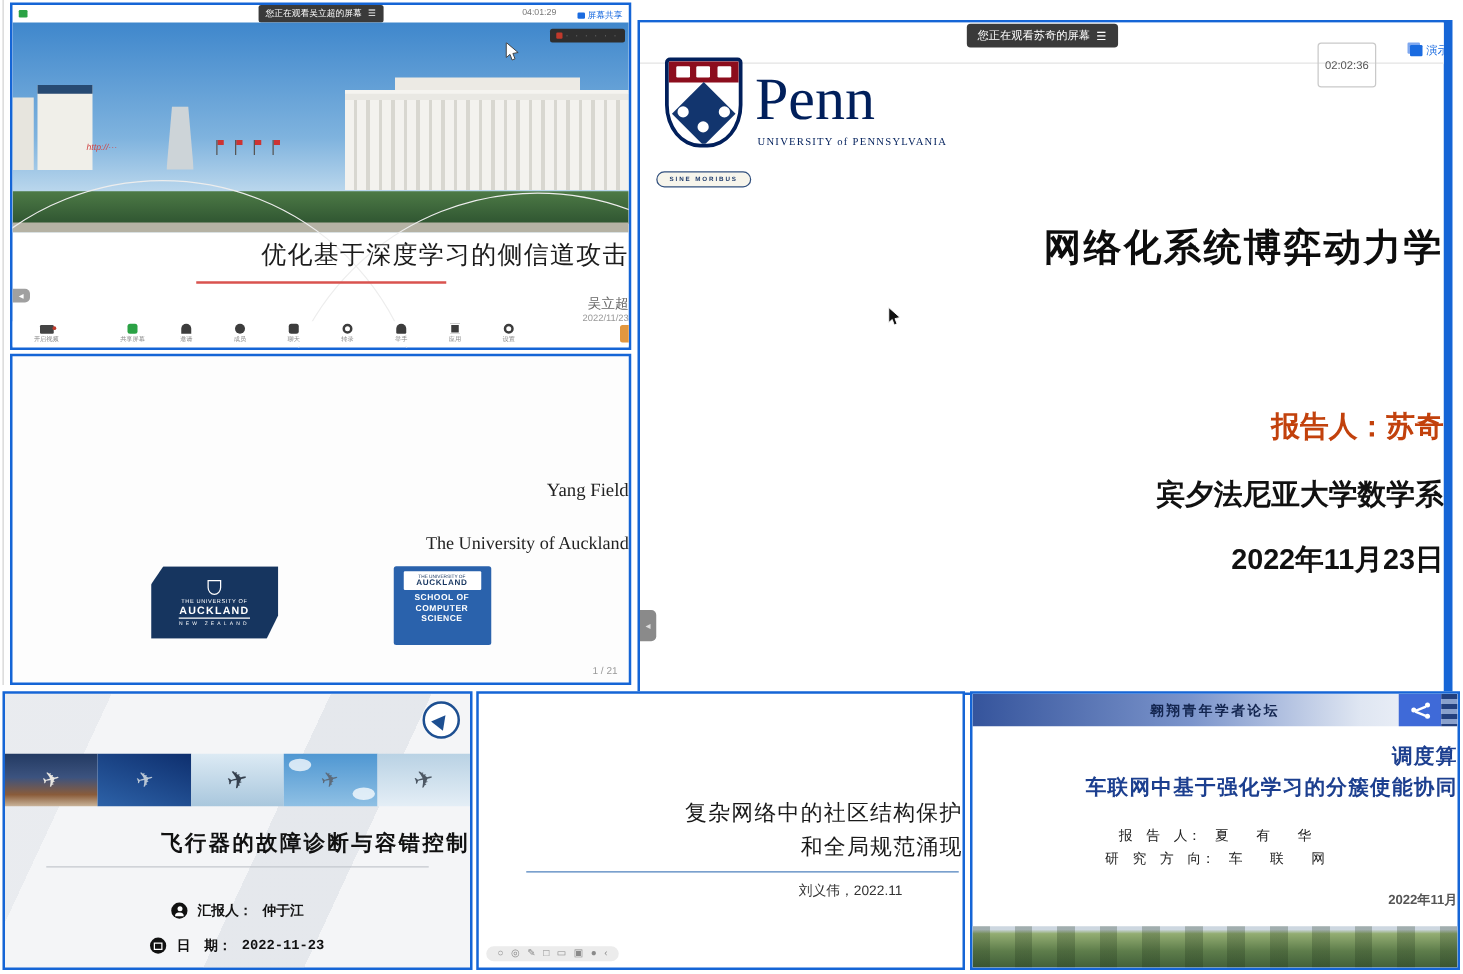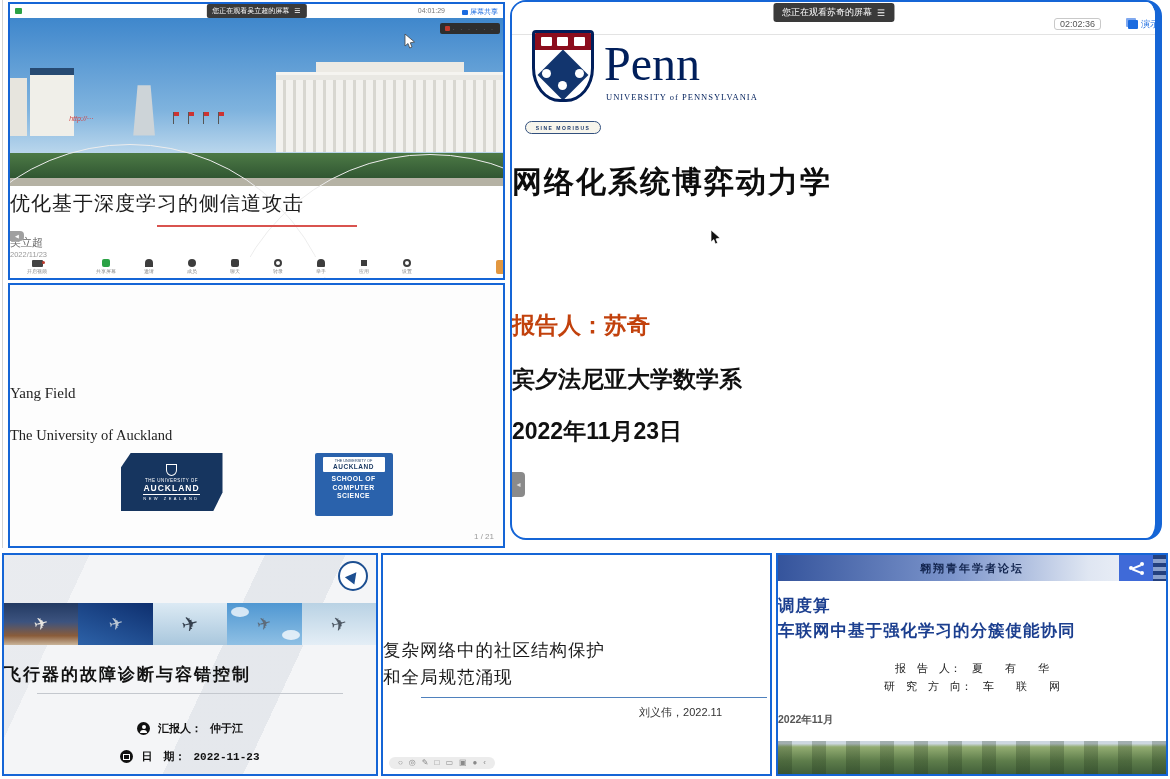--- a/index.html
+++ b/index.html
@@ -1,21 +1,21 @@
 <!DOCTYPE html>
 <html><head>
 <meta charset="utf-8">
 <style>
   html,body{margin:0;padding:0;background:#fff;}
   body{width:1170px;height:779px;position:relative;overflow:hidden;
        font-family:"Liberation Sans", sans-serif;-webkit-font-smoothing:antialiased;}
   *{box-sizing:border-box;}
   .abs{position:absolute;}
   .tile{position:absolute;background:#fff;border:2px solid #1565d6;overflow:hidden;}
-  .ctr{text-align:left;width:100%;}
+  .ctr{text-align:right;width:100%;}
 
   
   #t1{left:8px;top:2px;width:497px;height:278px;}
   .pill{background:#3a3a3a;color:#fff;border-radius:2px;white-space:nowrap;
         display:inline-flex;align-items:center;gap:5px;}
   #t1-pill{left:50%;transform:translateX(-50%);top:0;font-size:7px;padding:2px 6px;}
   #t1-sig{left:5px;top:4px;width:7px;height:6px;background:#2ba245;border-radius:1px;}
   #t1-timer{right:58px;top:3px;font-size:7px;color:#777;}
   #t1-share{right:5px;top:3px;font-size:7px;color:#1a6be0;display:flex;gap:2px;align-items:center;}
   #t1-share i{width:6px;height:5px;background:#1a6be0;display:inline-block;border-radius:1px;}
@@ -85,24 +85,24 @@
   #akr{width:78px;height:63px;background:#2a62ac;border-radius:2px;text-align:center;
        font-family:"Liberation Sans",sans-serif;color:#fff;padding-top:4px;}
   #akr .hbox{width:62px;margin:0 auto 3px;background:#fff;color:#16355f;border-radius:1px;
              padding:2px 0;line-height:1.1;}
   #akr .hbox .h1{font-size:3.8px;}
   #akr .hbox .h2{font-size:6.5px;font-weight:bold;letter-spacing:.5px;}
   #akr .l{font-size:6.8px;font-weight:bold;line-height:1.25;letter-spacing:.4px;}
   #t2-page{right:9px;bottom:5px;font-size:8px;color:#999;font-family:"Liberation Sans",sans-serif;}
 
   
-  #t3{left:510px;top:0;width:652px;height:540px;border-right-width:7px;border-radius:16px;}
+  #t3{left:510px;top:16px;width:652px;height:540px;border-right-width:7px;}
   #t3-head{left:0;top:0;right:0;height:33px;border-bottom:1px solid #e3e3e3;background:#fff;}
   #t3-pill{left:50%;transform:translateX(-50%);top:1px;font-size:9px;padding:3px 9px;border-radius:3px;}
-  #t3-timer{right:54px;top:16px;font-size:9px;color:#555;border:1px solid #c9c9c9;border-radius:3px;padding:0 5px;}
+  #t3-timer{right:54px;top:16px;font-size:9px;color:#555;border:1px solid #c9c9c9;border-radius:3px;padding:12px 5px;}
   #t3-present{right:-4px;top:16px;font-size:9px;color:#1a6be0;display:flex;align-items:center;gap:3px;}
   #t3-present i{width:10px;height:9px;background:#1a6be0;display:inline-block;border-radius:1px;
                 box-shadow:-2px -2px 0 #7fa8ef;}
   .shield{left:16px;top:28px;width:70px;height:104px;}
   .sh-body{width:62px;height:72px;background:#fff;border:3px solid #011F5B;
            border-radius:4px 4px 28px 28px / 4px 4px 34px 34px;overflow:hidden;position:relative;margin:0 auto;}
   .sh-band{height:17px;background:#8c0d1d;display:flex;justify-content:space-around;align-items:center;padding:0 3px;}
   .sh-book{width:11px;height:9px;background:#fff;border-radius:1px;}
   .sh-chev{position:absolute;left:50%;top:24px;width:36px;height:36px;background:#12356e;
            transform:translateX(-50%) rotate(45deg);}

